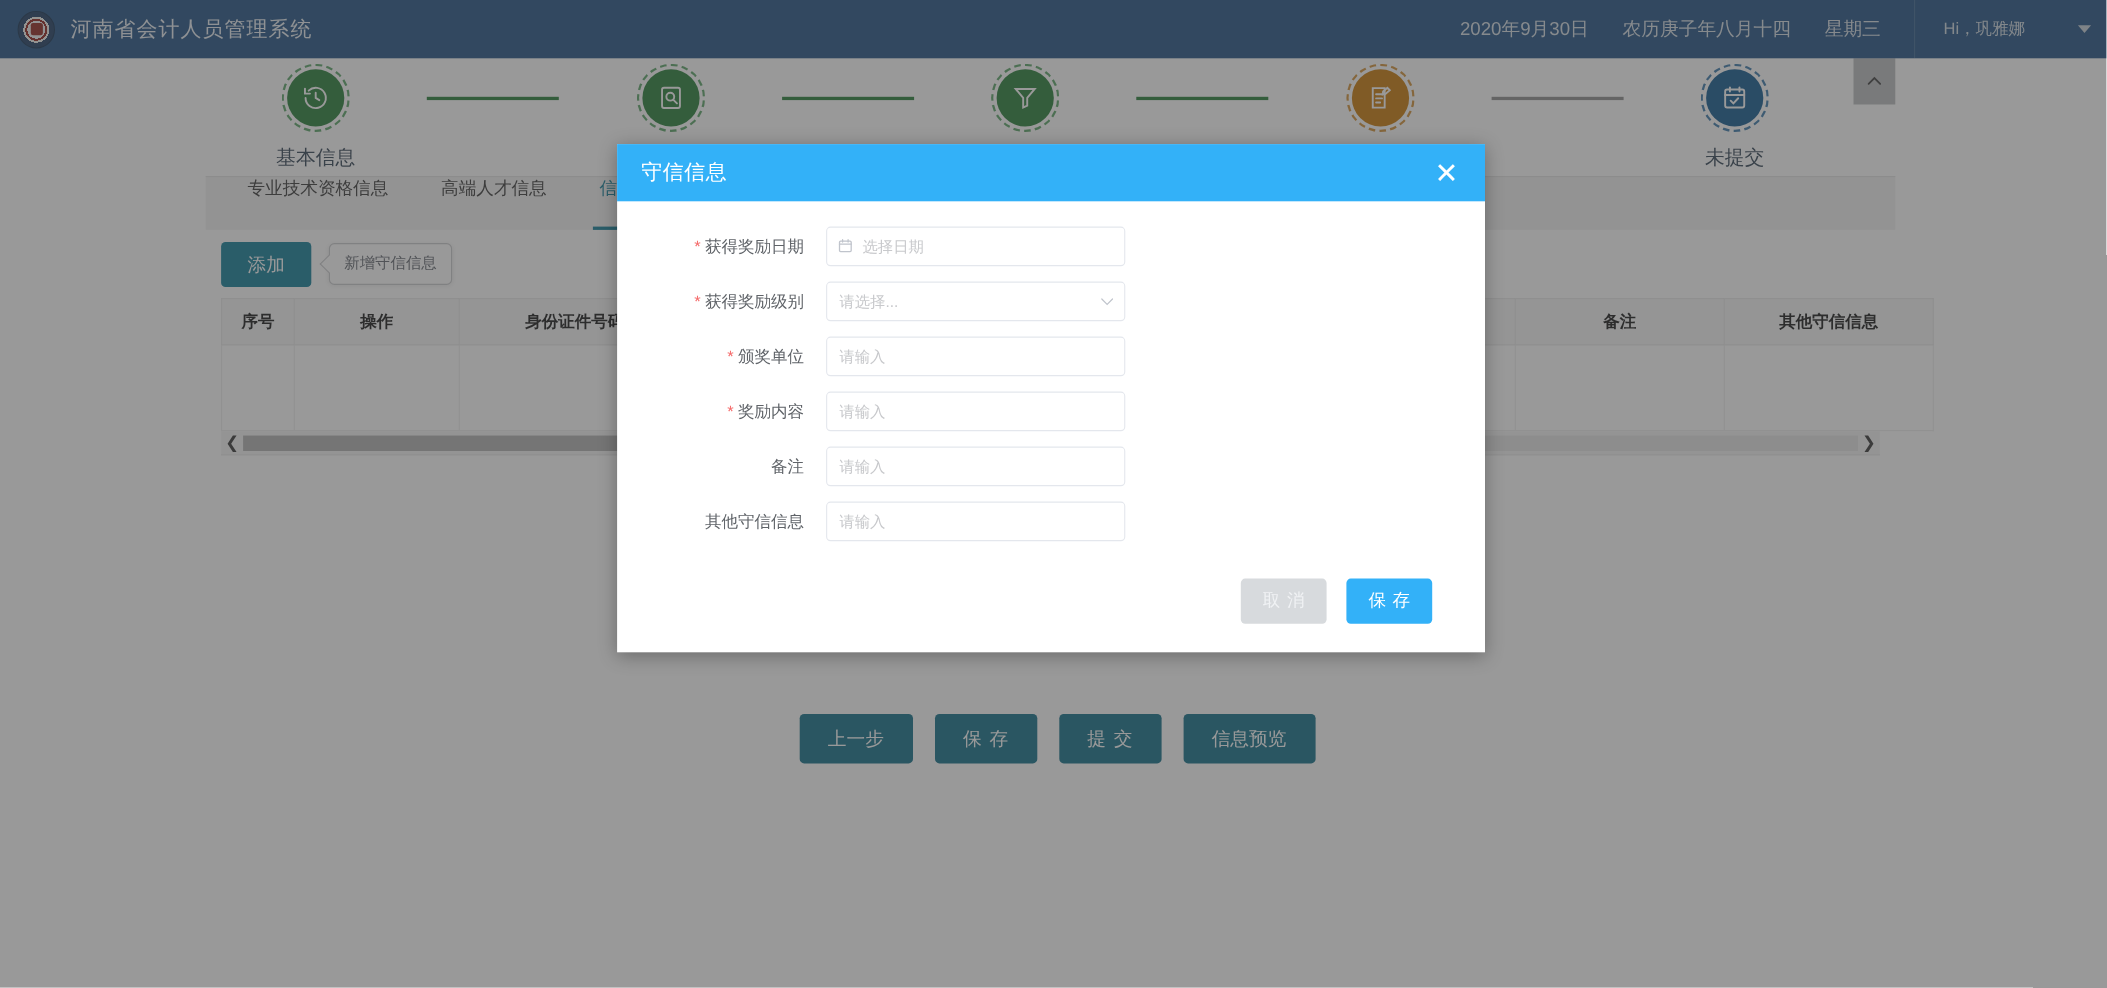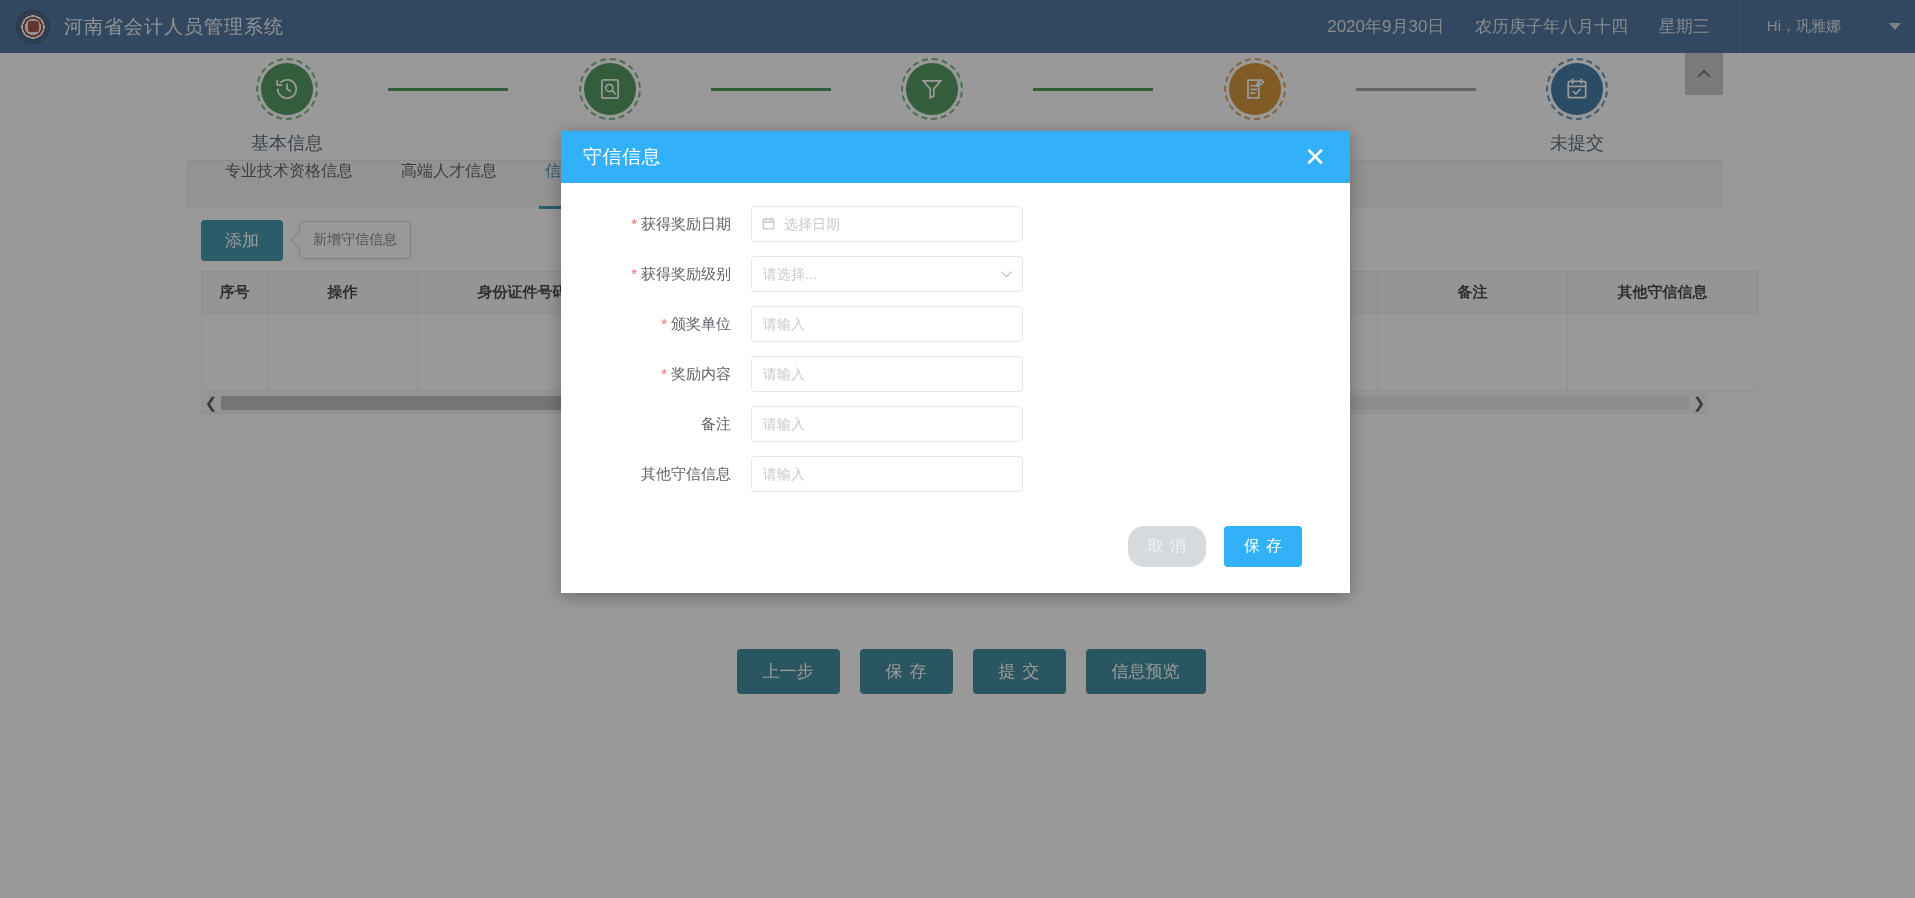--- a/index.html
+++ b/index.html
@@ -191,21 +191,21 @@
     cursor: pointer; user-select: none; line-height: 1;
   }
   .hscroll-track { flex: 1; height: 14px; background: #e4e4e4; position: relative; }
   .hscroll-thumb {
     position: absolute; left: 0; top: 0; height: 14px; width: 74%;
     background: #b0b0b0; cursor: pointer;
   }
 
   
   .bottom-bar {
-    position: absolute; left: 16px; bottom: 0;
+    position: absolute; left: 6px; bottom: 0;
     width: 100%; height: 110px;
     display: flex; align-items: center; justify-content: center;
     gap: 20px;
   }
   .btn-foot {
     background: #0b6b85; color: #fff; border: none; border-radius: 4px;
     font-size: 17px; padding: 11px 26px; cursor: pointer;
     font-family: inherit; white-space: nowrap;
   }
   .btn-foot.sp { letter-spacing: 7px; padding-right: 19px; }
@@ -263,21 +263,21 @@
   .sel-icon {
     position: absolute; right: 10px; top: 50%; margin-top: -4px;
     pointer-events: none; color: #c0c4cc;
   }
   .sel-icon svg { width: 13px; height: 9px; display: block; }
   .modal-footer {
     padding: 14px 48px 26px 0;
     display: flex; justify-content: flex-end; gap: 18px;
   }
   .btn-cancel {
-    background: #d7dadd; color: #f0f2f4; border: none; border-radius: 16px;
+    background: #d7dadd; color: #f0f2f4; border: none; border-radius: 4px;
     font-size: 16px; padding: 10px 20px; letter-spacing: 6px;
     padding-right: 14px; cursor: pointer; font-family: inherit;
   }
   .btn-save {
     background: #33b1f8; color: #fff; border: none; border-radius: 4px;
     font-size: 16px; padding: 10px 20px; letter-spacing: 6px;
     padding-right: 14px; cursor: pointer; font-family: inherit;
   }
 </style>
 </head>

